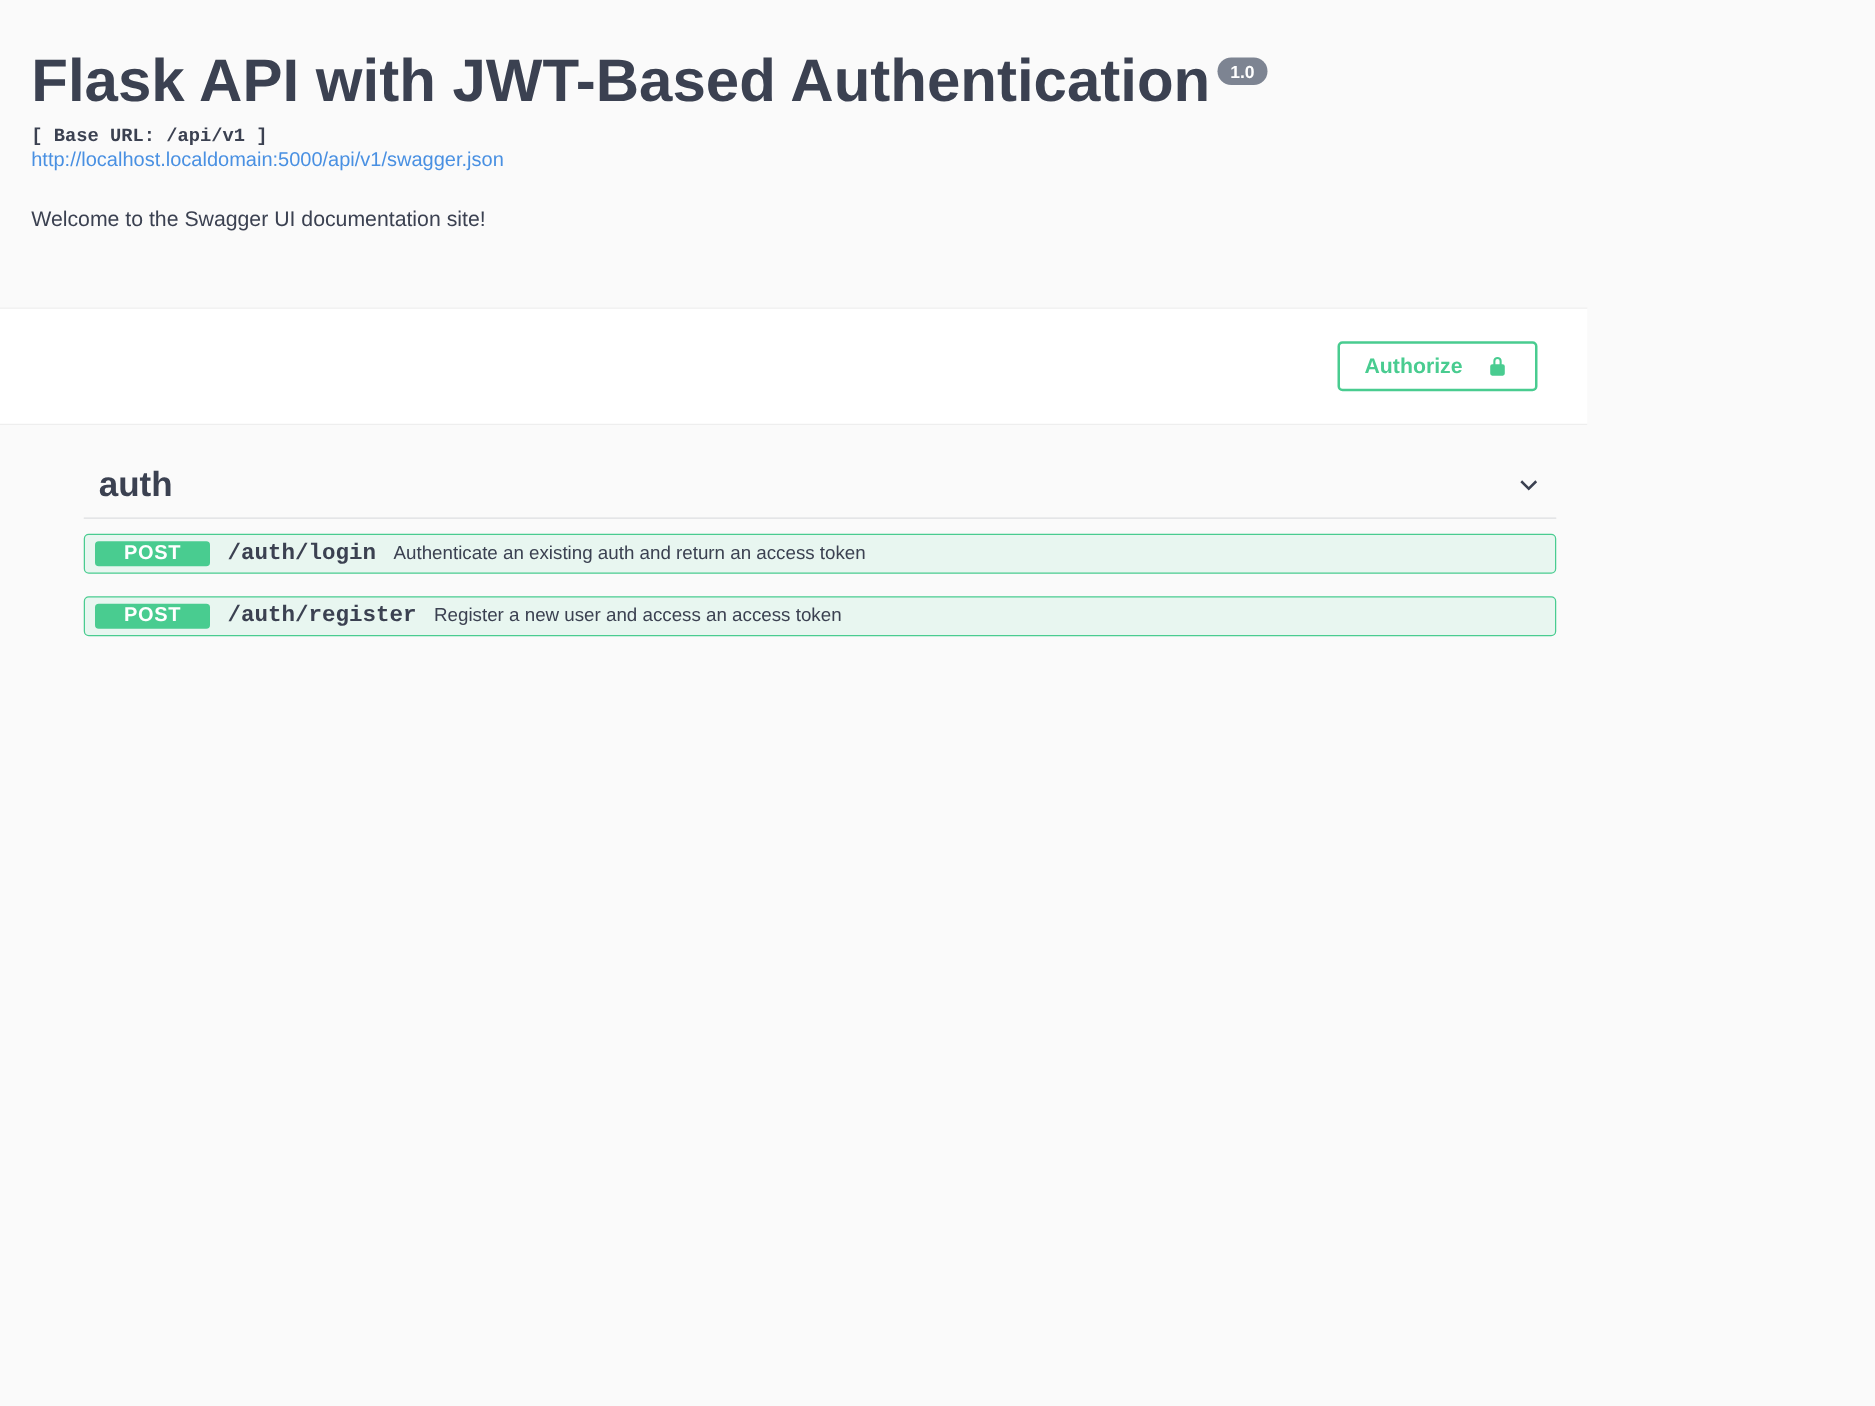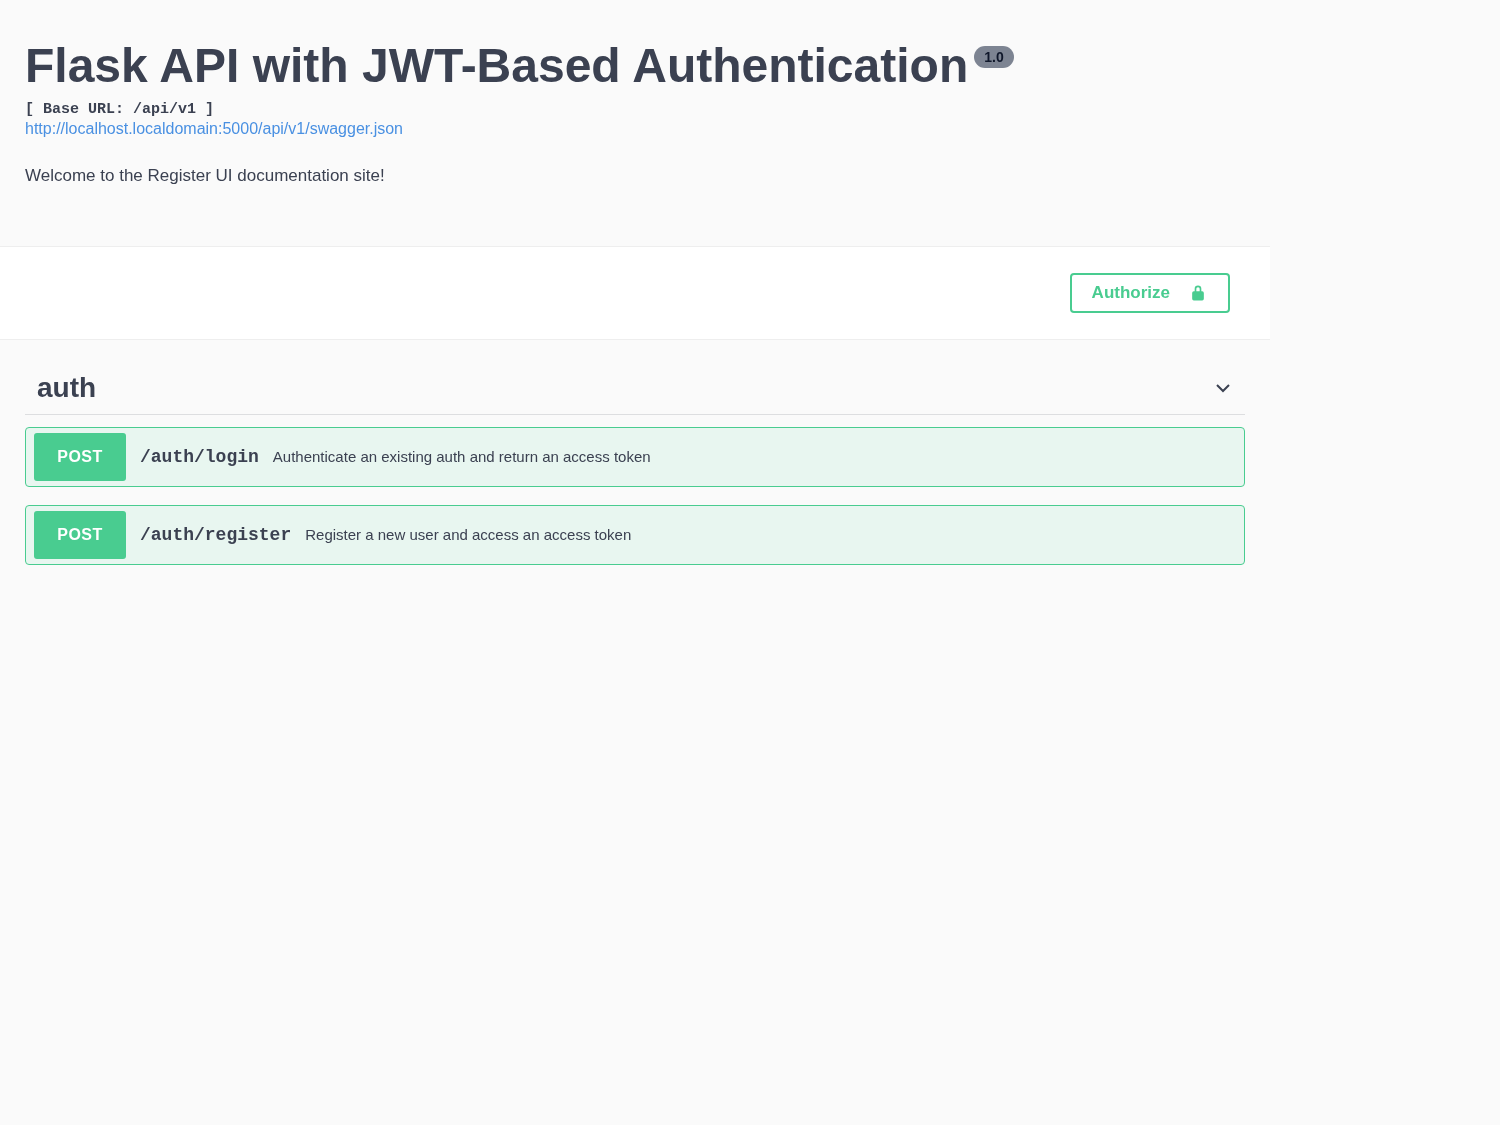--- a/index.html
+++ b/index.html
@@ -20,21 +20,21 @@
   }
   h1.api-title {
     font-size: 48px;
     font-weight: 700;
     color: #3b4151;
     line-height: 1.1;
   }
   .version-badge {
     display: inline-block;
     background: #7d8492;
-    color: #0f172a;
+    color: #ffffff;
     font-size: 14px;
     font-weight: 700;
     border-radius: 14px;
     padding: 3px 10px;
     margin-left: 6px;
     position: relative;
     top: 6px;
   }
   .base-url {
     font-family: "Courier New", monospace;
@@ -74,20 +74,21 @@
     font-size: 17px;
     font-weight: 700;
     padding: 8px 20px;
     border-radius: 4px;
     cursor: pointer;
   }
   .lock-icon svg { display: block; }
 
   .content {
     padding: 22px 25px;
+    margin-left: 42px;
   }
   .tag-header {
     display: flex;
     justify-content: space-between;
     align-items: center;
     padding: 10px 10px 10px 12px;
     border-bottom: 1px solid rgba(59,65,81,.15);
     cursor: pointer;
   }
   .tag-name {
@@ -111,21 +112,21 @@
   }
   .method-badge {
     background: #49cc90;
     color: #fff;
     font-weight: 700;
     font-size: 16px;
     letter-spacing: .5px;
     border-radius: 3px;
     min-width: 92px;
     text-align: center;
-    padding: 15px 0;
+    padding: 1px 0;
   }
   .op-path {
     font-family: "Courier New", monospace;
     font-size: 18px;
     font-weight: 700;
     color: #3b4151;
     text-align: right;
   }
   .op-summary {
     font-size: 15px;
@@ -135,21 +136,21 @@
 </head>
 <body>
 
 <div class="header">
   <div class="title-row">
     <h1 class="api-title">Flask API with JWT-Based Authentication</h1>
     <span class="version-badge">1.0</span>
   </div>
   <div class="base-url">[ Base URL: /api/v1 ]</div>
   <a class="spec-link" href="#">http://localhost.localdomain:5000/api/v1/swagger.json</a>
-  <div class="description">Welcome to the Register UI documentation site!</div>
+  <div class="description">Welcome to the Swagger UI documentation site!</div>
 </div>
 
 <div class="auth-bar">
   <button class="authorize-btn">
     <span>Authorize</span>
     <span class="lock-icon">
       <svg width="20" height="20" viewBox="0 0 24 24" fill="#49cc90">
         <path d="M17 10h-1V7a4 4 0 0 0-8 0v3H7a2 2 0 0 0-2 2v7a2 2 0 0 0 2 2h10a2 2 0 0 0 2-2v-7a2 2 0 0 0-2-2zm-7-3a2 2 0 1 1 4 0v3h-4V7z"></path>
       </svg>
     </span>

